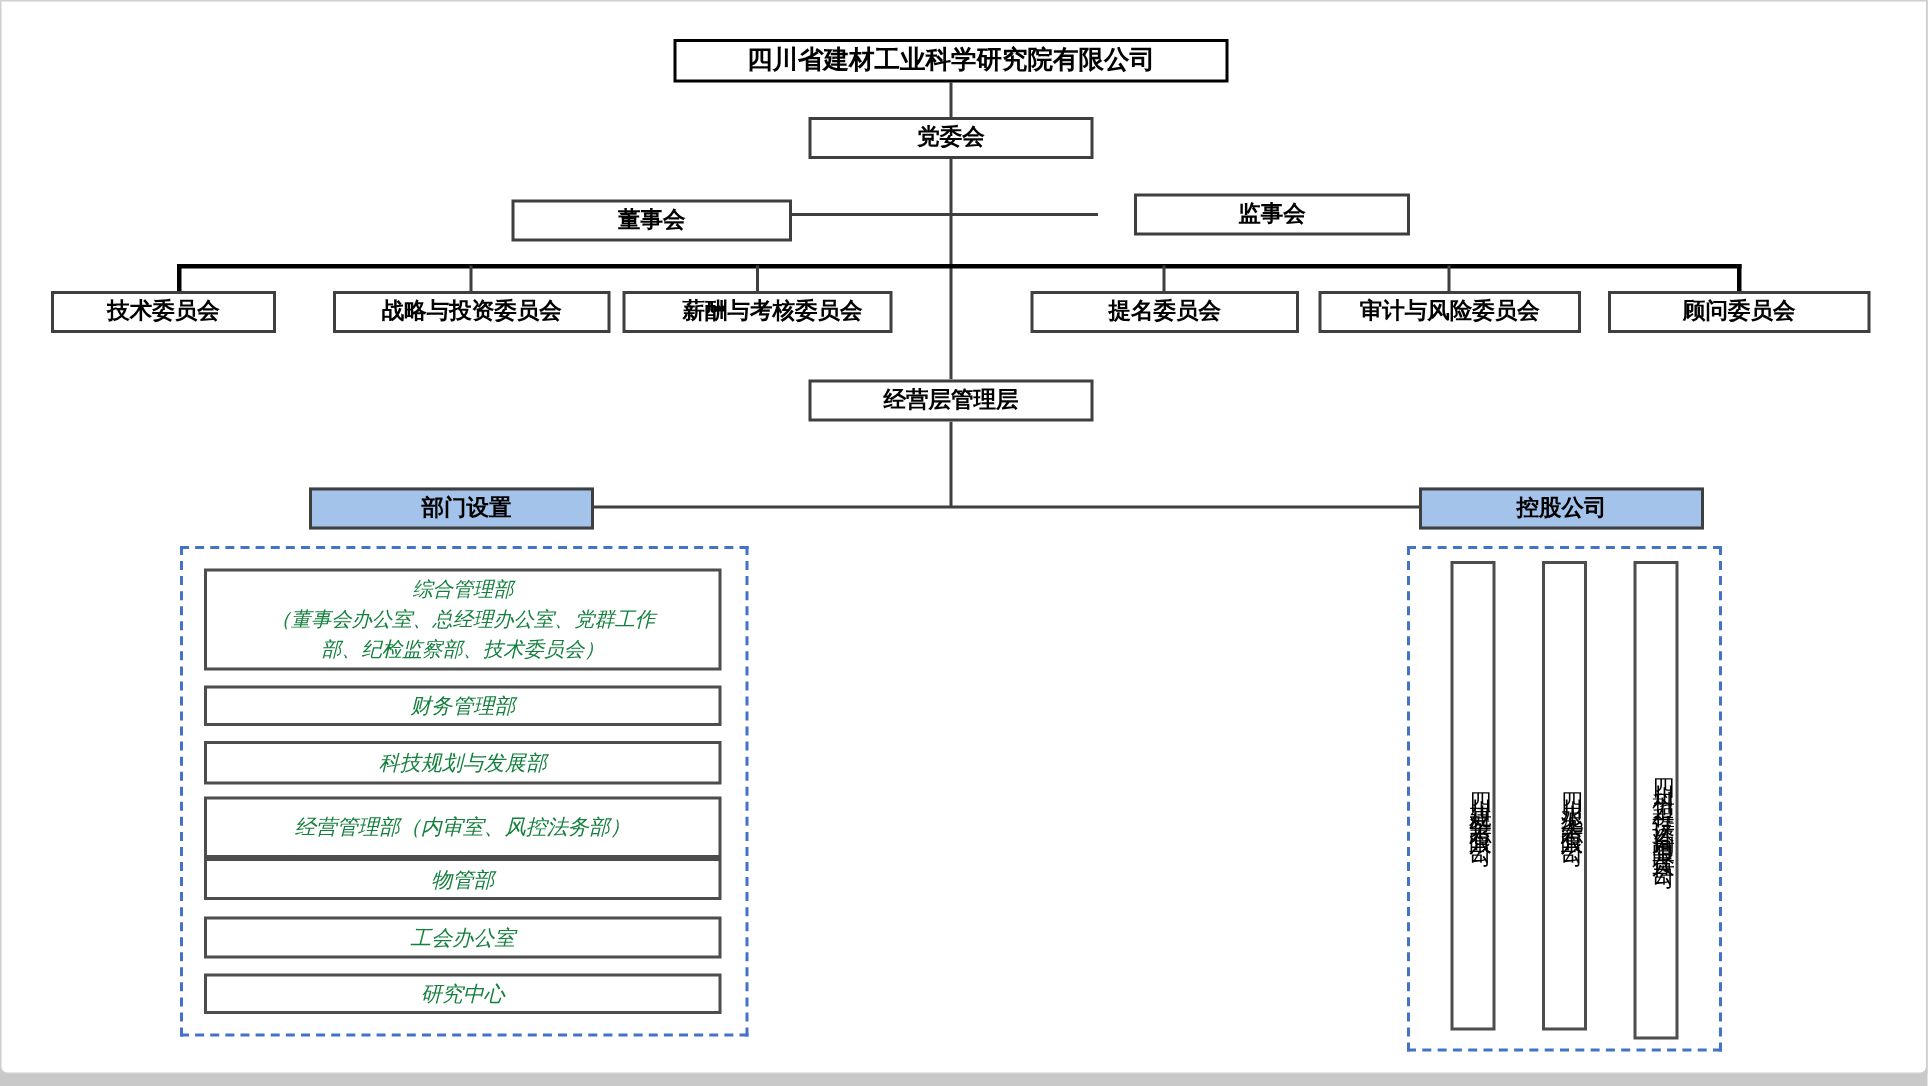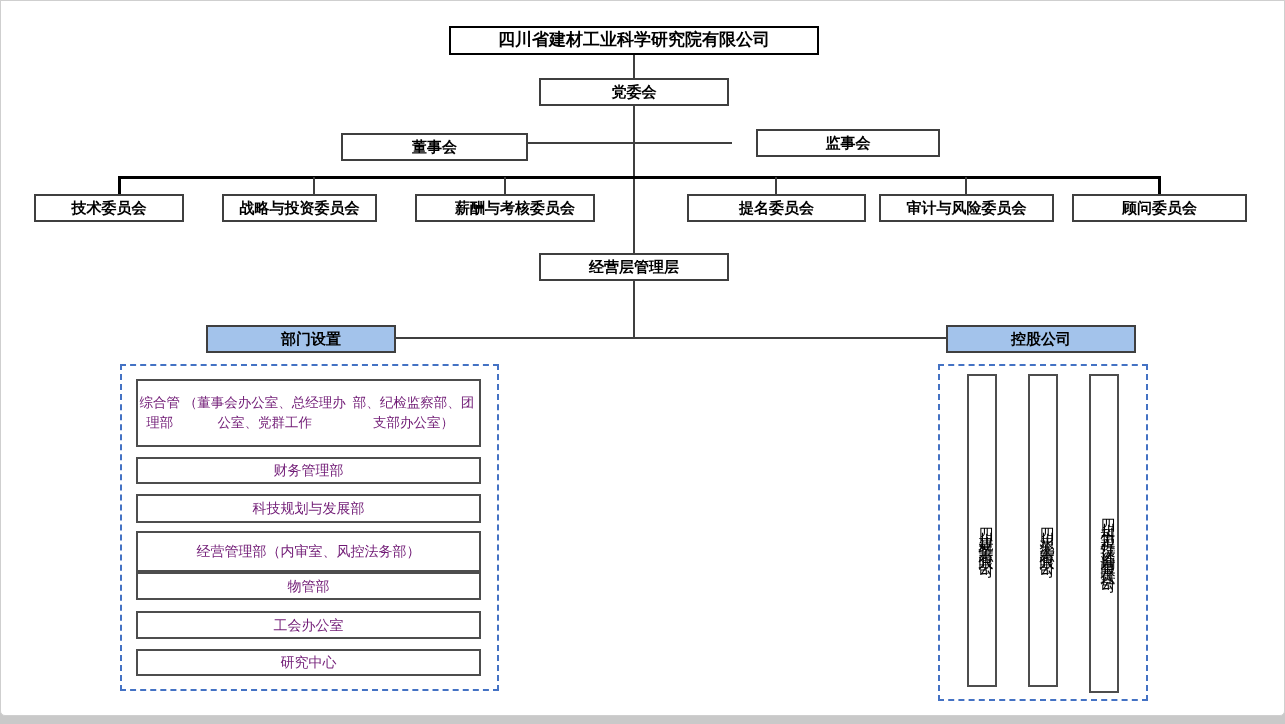--- a/index.html
+++ b/index.html
@@ -18,23 +18,23 @@
     background:#ffffff;border:2px solid var(--line);box-sizing:border-box;
     font-weight:bold;font-size:15px;color:#000;text-align:center;line-height:1.2;
     white-space:nowrap;
   }
   .root-node{border-color:#000;border-width:2px;font-size:17px;}
   .header-node{background:var(--accent);}
   .dashed-group{
     position:absolute;border:2px dashed var(--dash);box-sizing:border-box;background:transparent;
   }
   .dept-node{
-    position:absolute;display:flex;flex-direction:row;align-items:center;justify-content:center;
+    position:absolute;display:flex;flex-direction:column;align-items:center;justify-content:center;
     background:#fff;border:2px solid #4d4d4d;box-sizing:border-box;
-    font-weight:normal;font-size:14px;color:#701a75;text-align:center;line-height:1.5;
+    font-weight:normal;font-size:14px;color:#15803d;text-align:center;line-height:1.5;font-style:italic;
   }
   .dept-node span{display:block;}
   .vert-node{
     position:absolute;background:#fff;border:2px solid #4d4d4d;box-sizing:border-box;
     writing-mode:vertical-rl;text-orientation:upright;
     font-size:15px;letter-spacing:4px;color:#000;
     padding-top:10px;display:flex;justify-content:center;
   }
   .hline,.vline{position:absolute;background:var(--line);}
   .bus{background:var(--bus);}
@@ -71,21 +71,21 @@
     <span>董事会</span>
   </div>
 
   <div class="node" style="left:731px;top:128px;width:184px;height:28px;margin-left:24px;">
     <span>监事会</span>
   </div>
 
   <div class="node" style="left:33px;top:193px;width:150px;height:28px;">
     <span>技术委员会</span>
   </div>
-  <div class="node" style="left:221px;top:193px;width:155px;height:28px;">
+  <div class="node" style="left:221px;top:193px;width:185px;height:28px;">
     <span>战略与投资委员会</span>
   </div>
   <div class="node" style="left:414px;top:193px;width:180px;height:28px;padding-left:20px;">
     <span>薪酬与考核委员会</span>
   </div>
   <div class="node" style="left:686px;top:193px;width:179px;height:28px;">
     <span>提名委员会</span>
   </div>
   <div class="node" style="left:878px;top:193px;width:175px;height:28px;">
     <span>审计与风险委员会</span>
@@ -103,21 +103,21 @@
   </div>
   <div class="node header-node" style="left:945px;top:324px;width:190px;height:28px;">
     <span>控股公司</span>
   </div>
 
   <div class="dashed-group" style="left:119px;top:363px;width:379px;height:327px;"></div>
 
   <div class="dept-node" style="left:135px;top:378px;width:345px;height:68px;font-size:13.5px;">
     <span>综合管理部</span>
     <span>（董事会办公室、总经理办公室、党群工作</span>
-    <span>部、纪检监察部、团支部办公室）</span>
+    <span>部、纪检监察部、技术委员会）</span>
   </div>
   <div class="dept-node" style="left:135px;top:456px;width:345px;height:27px;">
     <span>财务管理部</span>
   </div>
   <div class="dept-node" style="left:135px;top:493px;width:345px;height:29px;">
     <span>科技规划与发展部</span>
   </div>
   <div class="dept-node" style="left:135px;top:530px;width:345px;height:41px;">
     <span>经营管理部（内审室、风控法务部）</span>
   </div>

